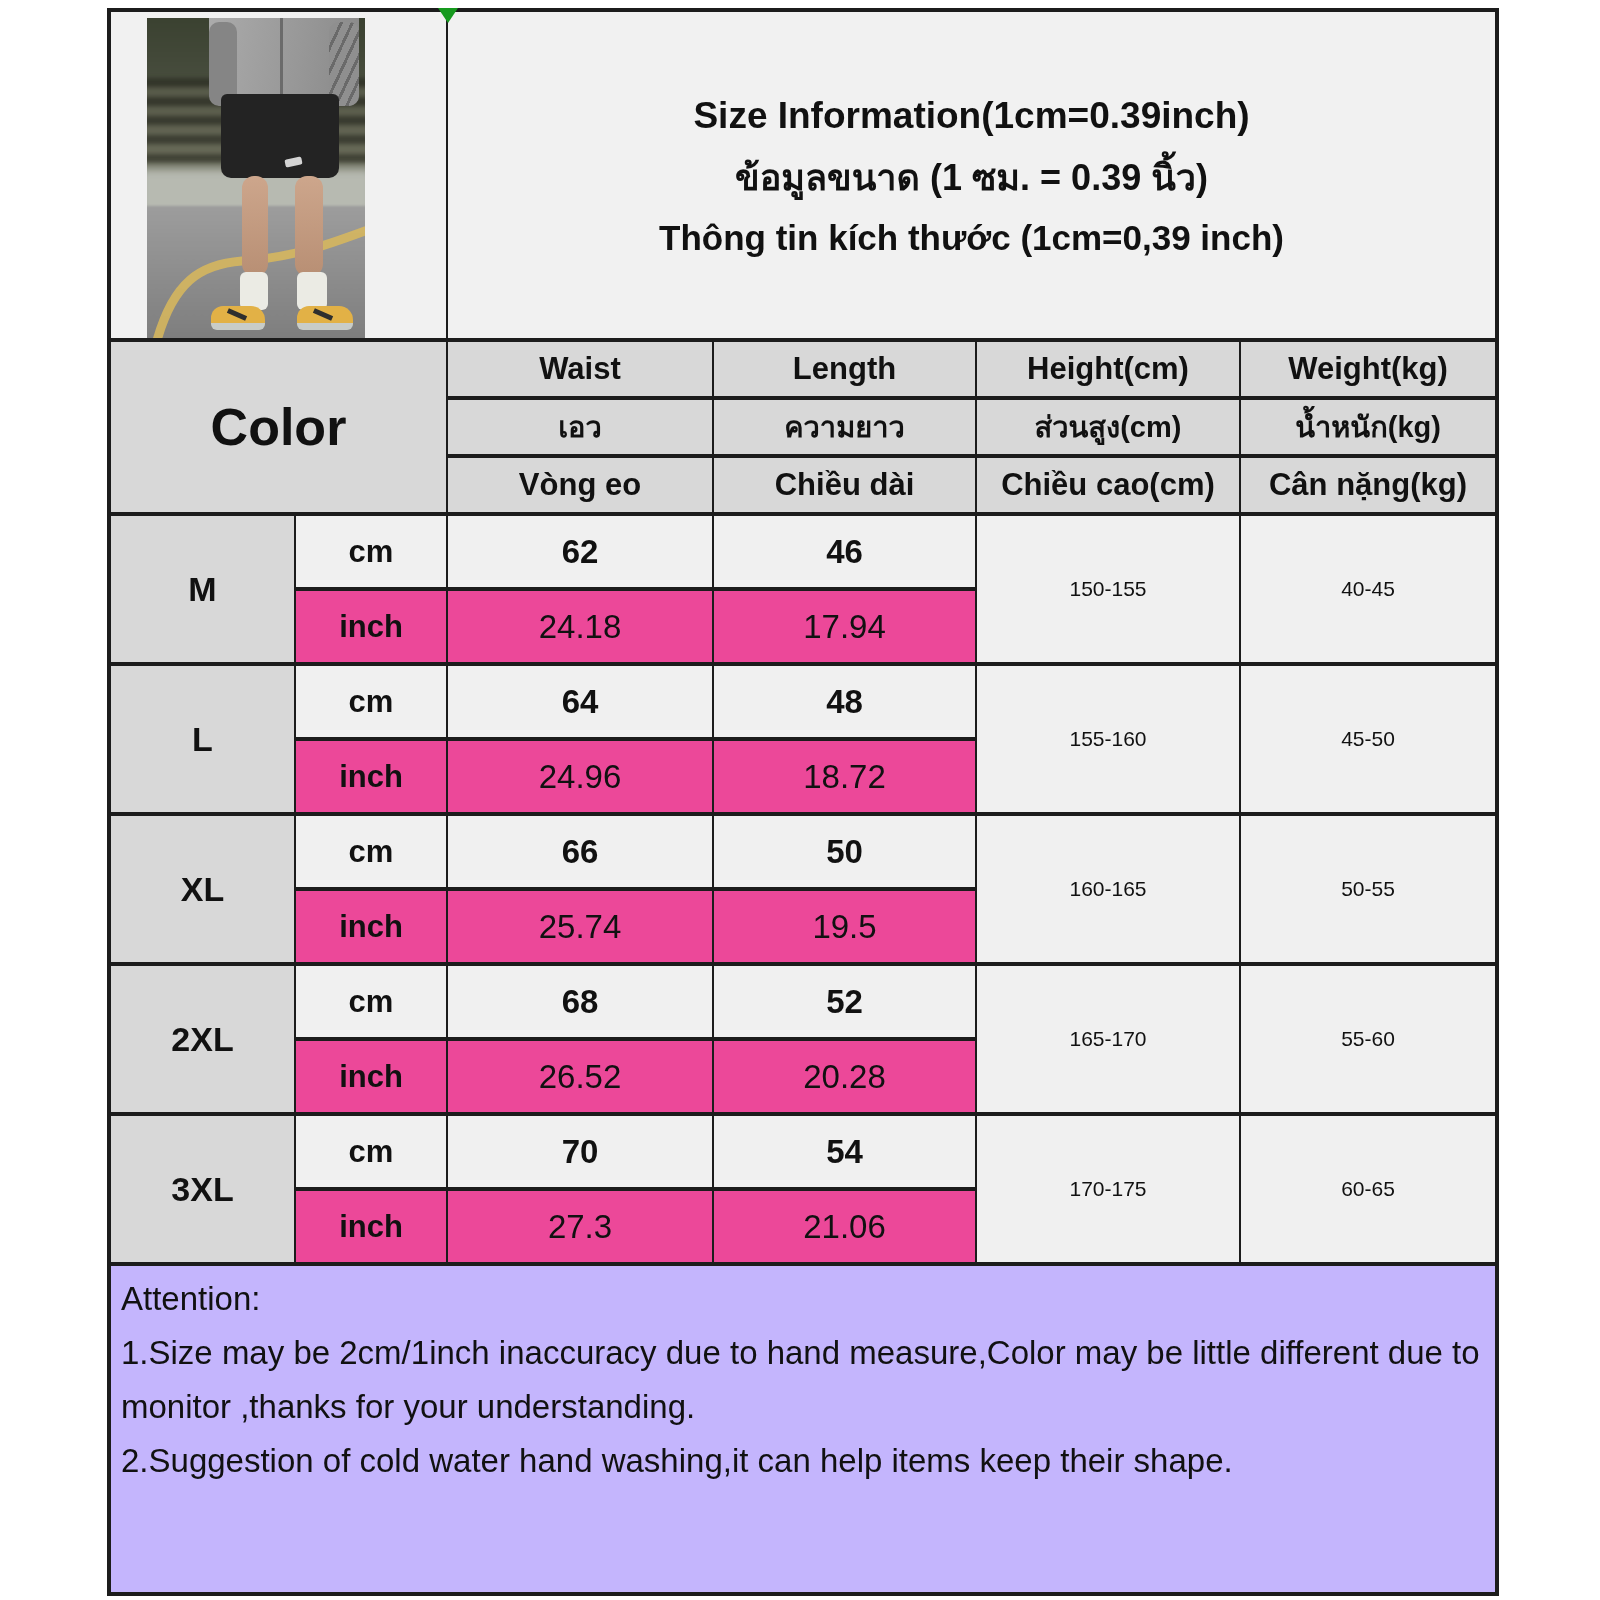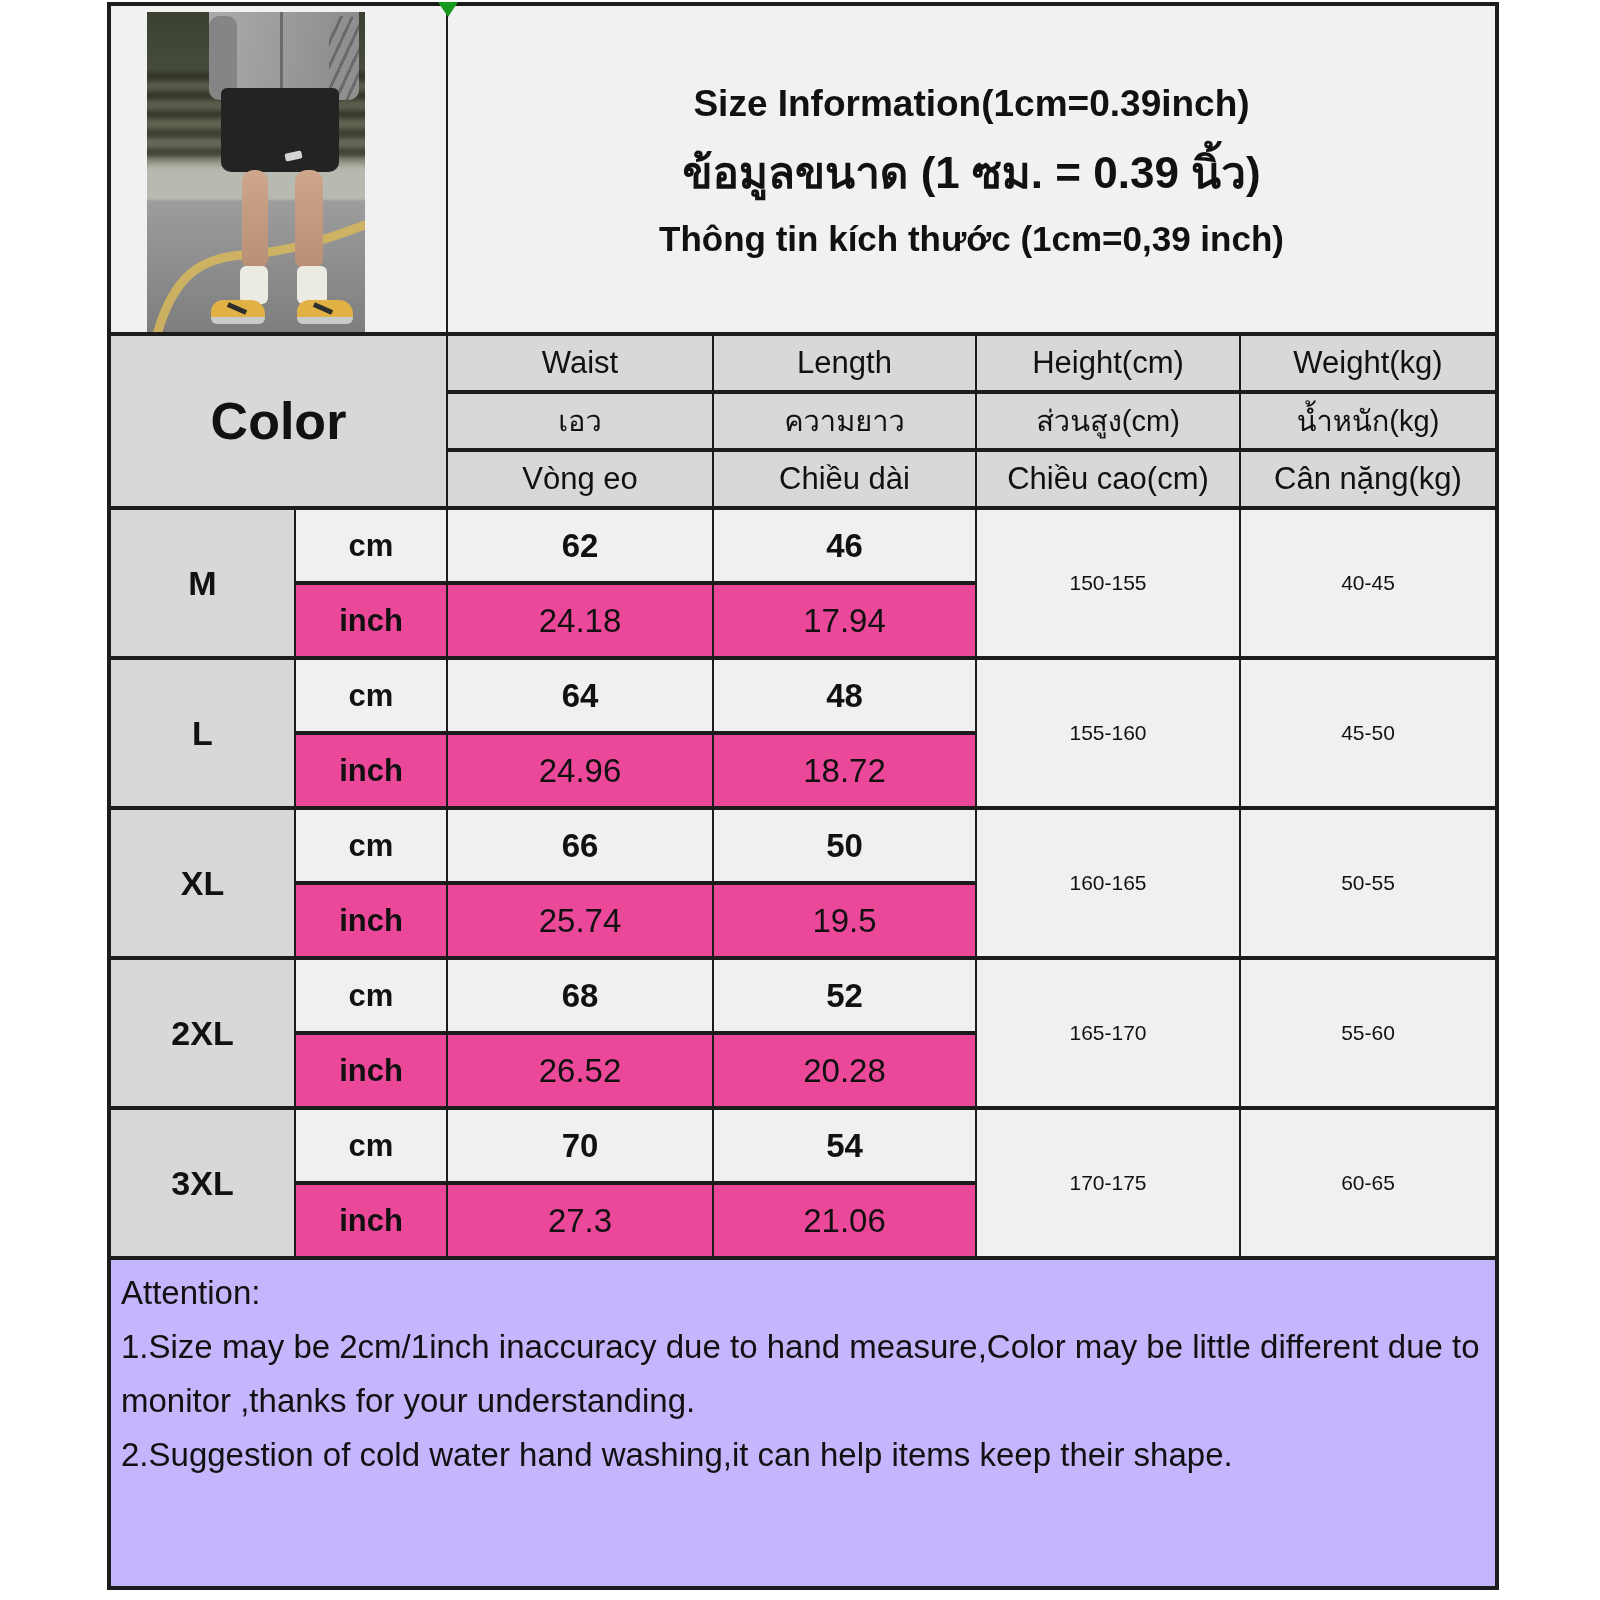--- a/index.html
+++ b/index.html
@@ -1,41 +1,41 @@
 <!DOCTYPE html>
 <html><head>
 <meta charset="utf-8">
 <style>
   html,body{margin:0;padding:0;width:1600px;height:1600px;background:#ffffff;
     font-family:"Liberation Sans","DejaVu Sans",sans-serif;color:#111;}
-  .wrap{position:absolute;left:107px;top:2px;}
+  .wrap{position:absolute;left:107px;top:8px;}
   table.size-table{border-collapse:collapse;table-layout:fixed;width:1388px;}
   table.size-table{border:4px solid #1c1c1c;}
   td{border:2px solid #1c1c1c;border-top-width:4px;border-bottom-width:4px;
      text-align:center;vertical-align:middle;overflow:hidden;padding:0;}
   .r-top{height:330px;}
   .r-head{height:58px;}
   .r-data{height:75px;}
   .r-notes{height:330px;}
 
   
   .c-photo,.c-title{background:#f1f1f1;}
   .c-sizehead,.c-head{background:#d8d8d8;}
   .row-cm td{background:#f0f0f0;}
   .row-cm .c-size{background:#d8d8d8;}
   .row-inch td{background:#ec4899;}
   .c-notes{background:#c4b5fd;}
 
   
   .c-title{vertical-align:middle;}
   .t-en{font-size:37px;font-weight:bold;margin:8px 0;}
-  .t-th{font-size:44px;font-weight:bold;margin:12px 0;}
+  .t-th{font-size:36px;font-weight:bold;margin:12px 0;}
   .t-vi{font-size:35px;font-weight:bold;margin:5px 0;}
   .c-sizehead{font-size:52px;font-weight:bold;}
-  .c-head{font-size:31px;font-weight:normal;}
+  .c-head{font-size:31px;font-weight:bold;}
   .c-head.th{font-size:29px;}
   .c-size{font-size:34px;font-weight:bold;}
   .c-unit{font-size:31px;font-weight:bold;}
   .c-val{font-size:33px;}
   .row-cm .c-val{font-weight:bold;}
   .c-range{font-size:21px;background:#f0f0f0;}
   .c-notes{vertical-align:top;text-align:left;padding:6px 10px;}
   .c-notes div{font-size:33px;line-height:54px;}
 
   

